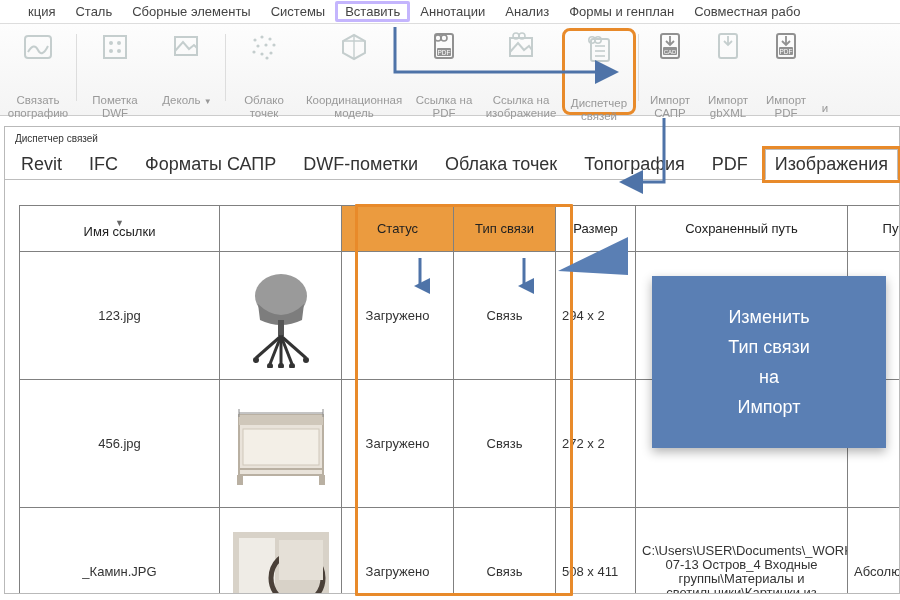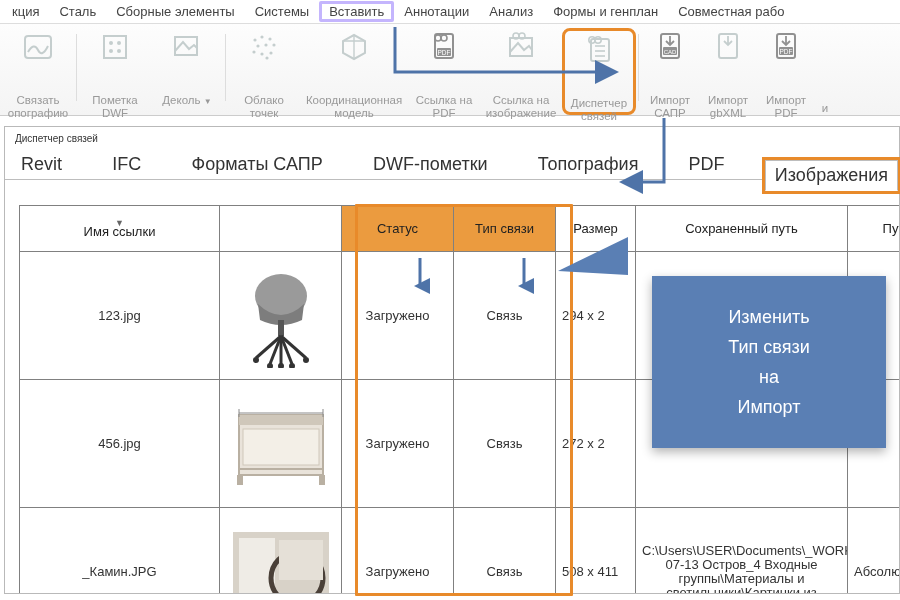--- a/index.html
+++ b/index.html
@@ -15,21 +15,21 @@
   }
   
   .menu-strip {
     display: flex;
     align-items: center;
     height: 24px;
     background: #fff;
     border-bottom: 1px solid #ddd;
     font-size: 13px;
     color: #444;
-    padding-left: 2px;
+    padding-left: 18px;
   }
   .menu-strip .menu-item {
     padding: 2px 10px;
     white-space: nowrap;
   }
   .menu-strip .menu-item.highlighted {
     border: 3px solid #c4b5fd;
     border-radius: 2px;
     padding: 0 7px;
   }
@@ -99,21 +99,21 @@
     border-bottom: none;
     color: #333;
     margin-right: 1px;
     white-space: nowrap;
   }
   .tab.active {
     border: 1px solid #bdbdbd;
     border-bottom: 1px solid #fff;
     background: #fff;
     position: relative;
-    top: 12px;
+    top: 1px;
   }
   .tab.highlighted {
     outline: 3px solid #e88a2a;
     outline-offset: 0px;
   }
   
   .grid-wrap {
     position: absolute;
     left: 14px; right: 0; top: 78px; bottom: 0;
     overflow: hidden;
@@ -359,20 +359,21 @@
 </div>
 
 <div class="dialog">
   <div class="dialog-title">Диспетчер связей</div>
 
   <div class="tab-strip">
     <div class="tab">Revit</div>
     <div class="tab">IFC</div>
     <div class="tab">Форматы САПР</div>
     <div class="tab">DWF-пометки</div>
+    <div class="tab">Облака точек</div>
     <div class="tab">Топография</div>
     <div class="tab">PDF</div>
     <div class="tab active highlighted">Изображения</div>
   </div>
 
   <div class="grid-wrap">
     <table class="grid">
       <colgroup>
         <col class="c-name">
           <col class="c-thumb">

